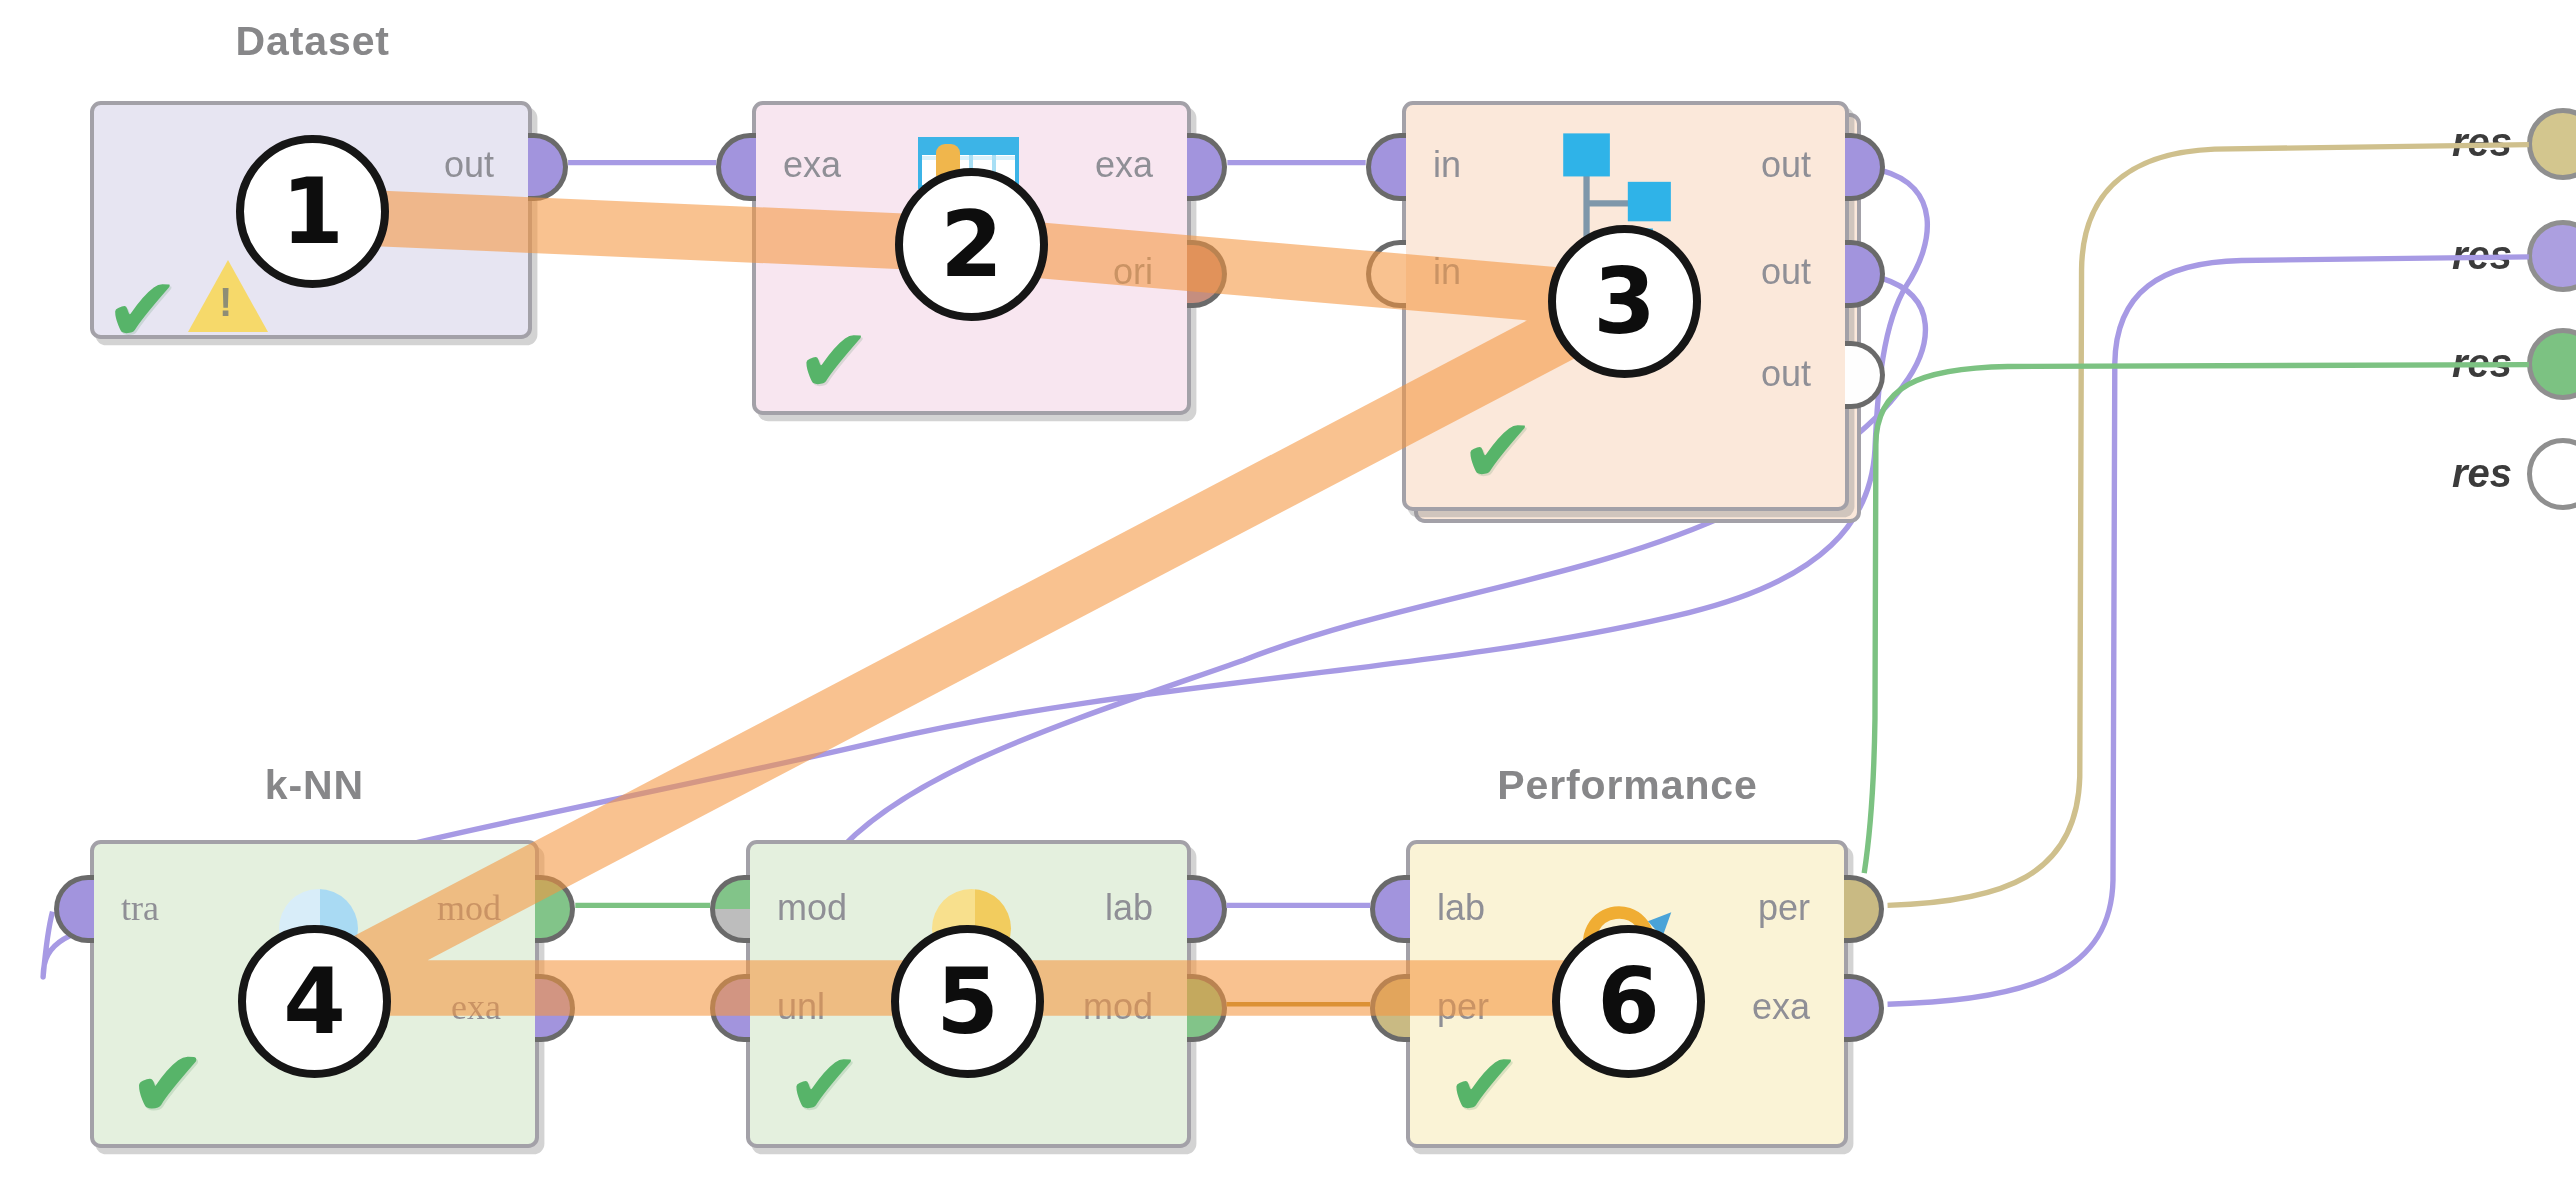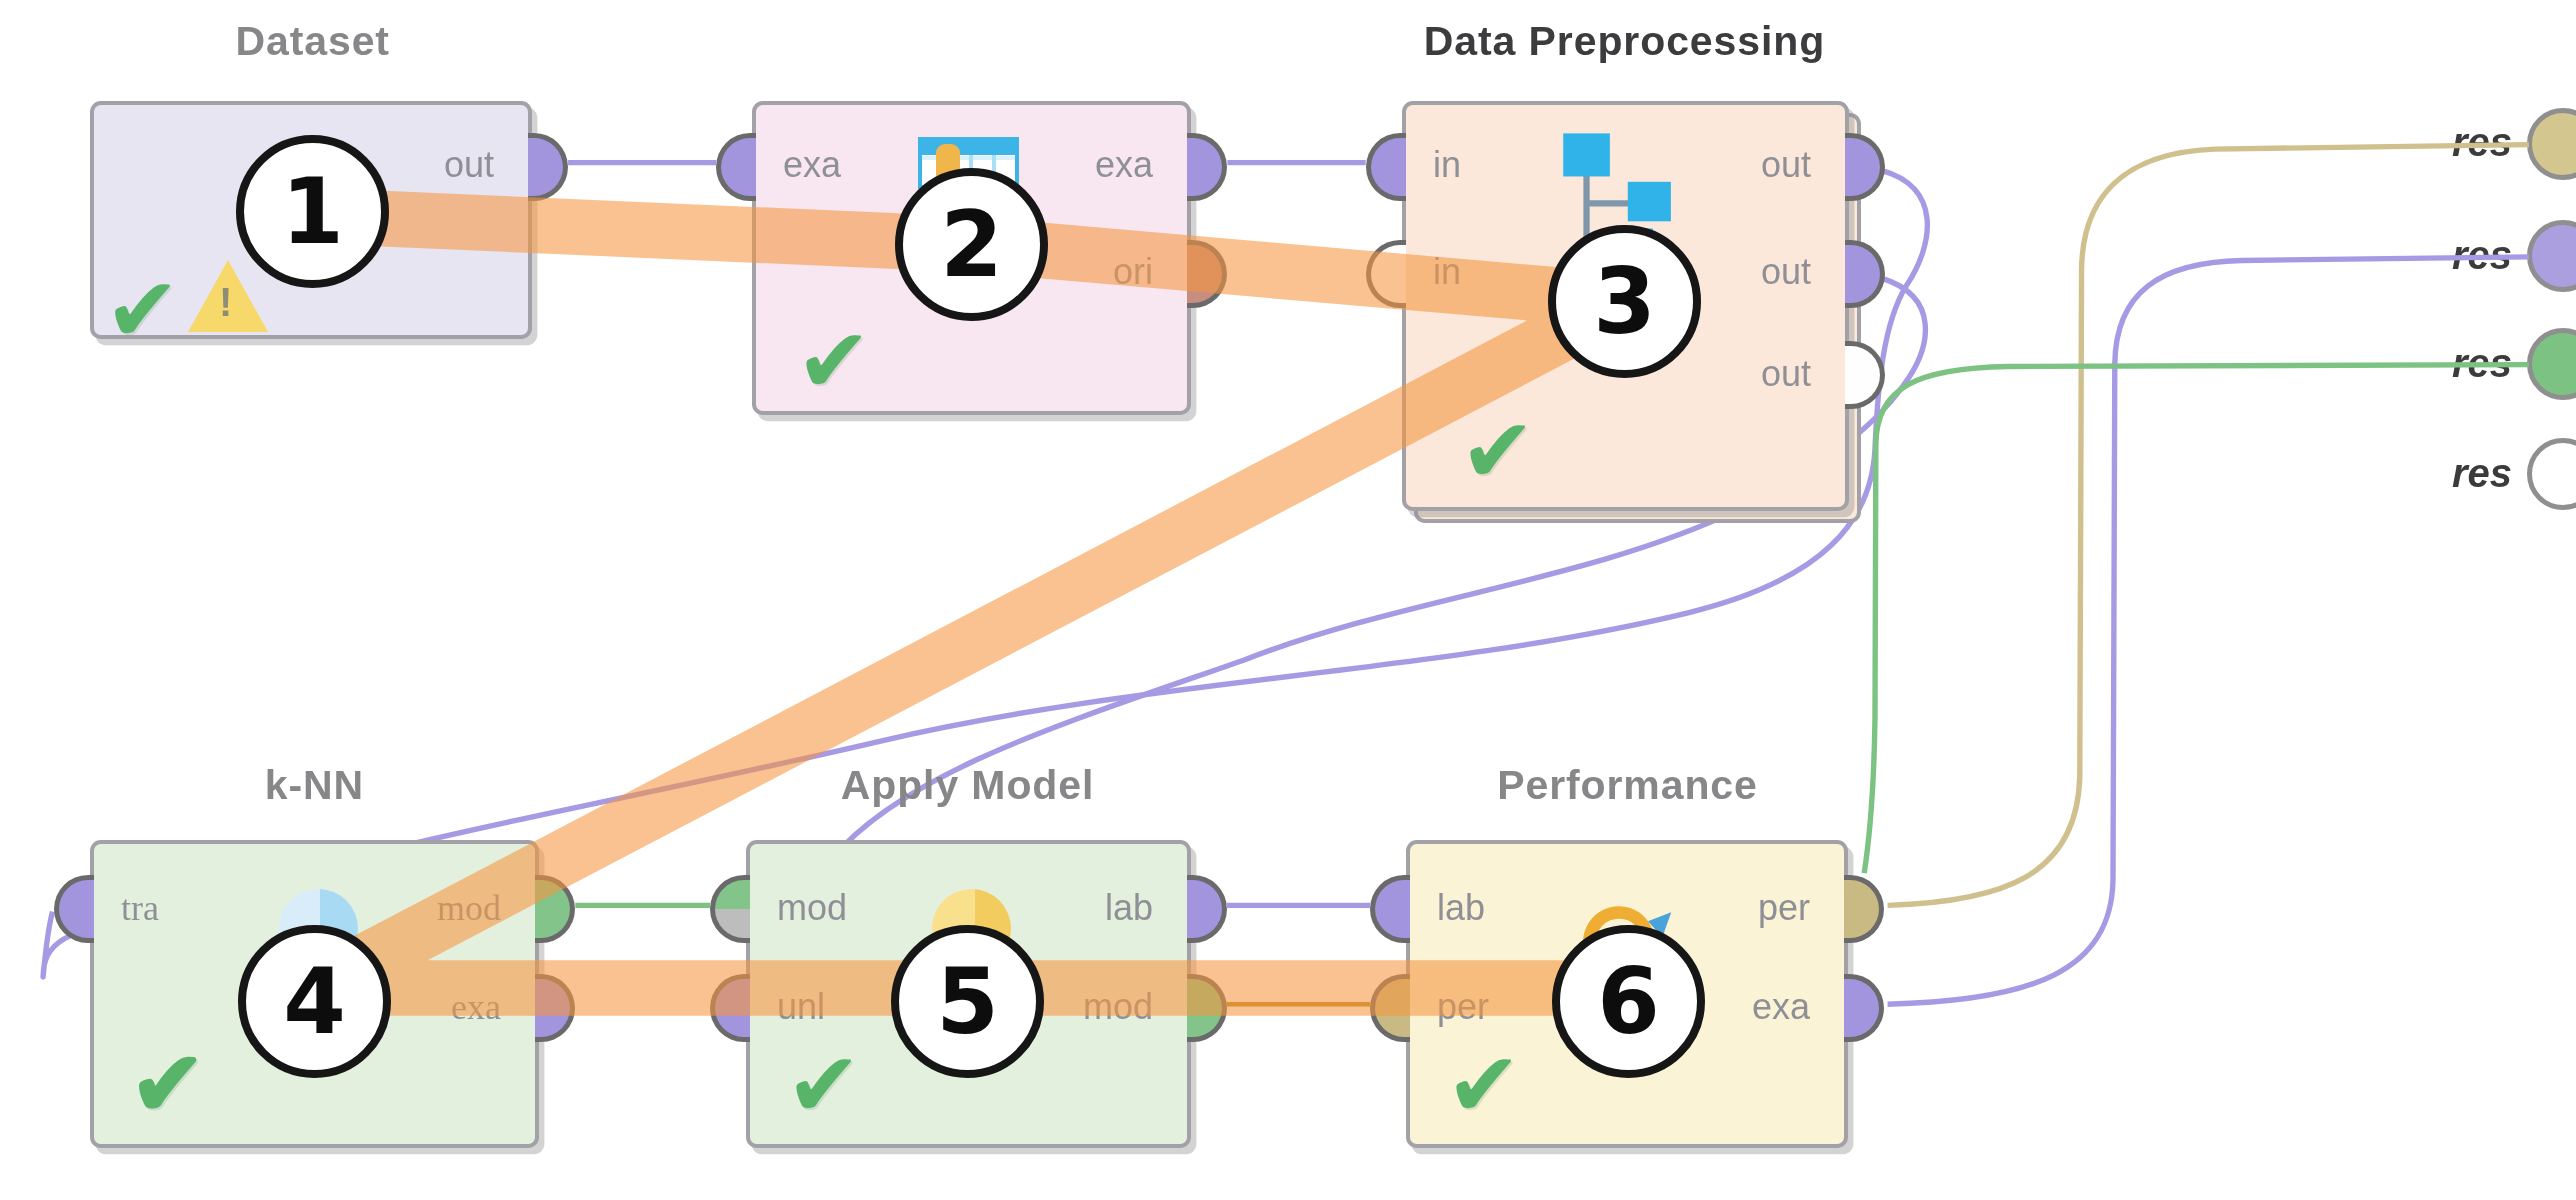--- a/index.html
+++ b/index.html
@@ -102,21 +102,20 @@
       <span class="hdr"></span>
         <span class="hl"></span>
         <span class="v1"></span>
         <span class="v2"></span>
         <span class="v3"></span>
         <span class="ycell"></span>
     </span>
     <span class="check" style="left:40px;top:211px;">✔</span>
   </div>
 
-  <div class="op-title dark" style="left:1310px;top:18px;">Data Preprocessing</div>
   <div class="op bg-peach" style="left:1402px;top:101px;width:447px;height:410px;">
     <span class="port pl pc-purple" style="top:28px;"></span>
     <span class="plabel ll" style="top:40px;">in</span>
     <span class="port pl pc-white" style="top:135px;"></span>
     <span class="plabel ll" style="top:147px;">in</span>
     <span class="port pr pc-purple" style="top:28px;"></span>
     <span class="plabel lr" style="top:40px;">out</span>
     <span class="port pr pc-purple" style="top:135px;"></span>
     <span class="plabel lr" style="top:147px;">out</span>
     <span class="port pr pc-white" style="top:236px;"></span>
@@ -135,21 +134,20 @@
     <span class="port pl pc-purple" style="top:31px;"></span>
     <span class="plabel ll" style="top:44px;">tra</span>
     <span class="port pr pc-green" style="top:31px;"></span>
     <span class="plabel lr" style="top:44px;">mod</span>
     <span class="port pr pc-purple" style="top:130px;"></span>
     <span class="plabel lr" style="top:143px;">exa</span>
     <span class="pie-icon" style="left:185px;top:45px;"></span>
     <span class="check" style="left:36px;top:196px;">✔</span>
   </div>
 
-  <div class="op-title" style="left:653px;top:762px;">Apply Model</div>
   <div class="op bg-green" style="left:746px;top:840px;width:445px;height:308px;">
     <span class="port pl pc-split" style="top:31px;"></span>
     <span class="plabel ll" style="top:44px;">mod</span>
     <span class="port pl pc-purple" style="top:130px;"></span>
     <span class="plabel ll" style="top:143px;">unl</span>
     <span class="port pr pc-purple" style="top:31px;"></span>
     <span class="plabel lr" style="top:44px;">lab</span>
     <span class="port pr pc-green" style="top:130px;"></span>
     <span class="plabel lr" style="top:143px;">mod</span>
     <span class="blob-icon" style="left:182px;top:45px;"></span>

